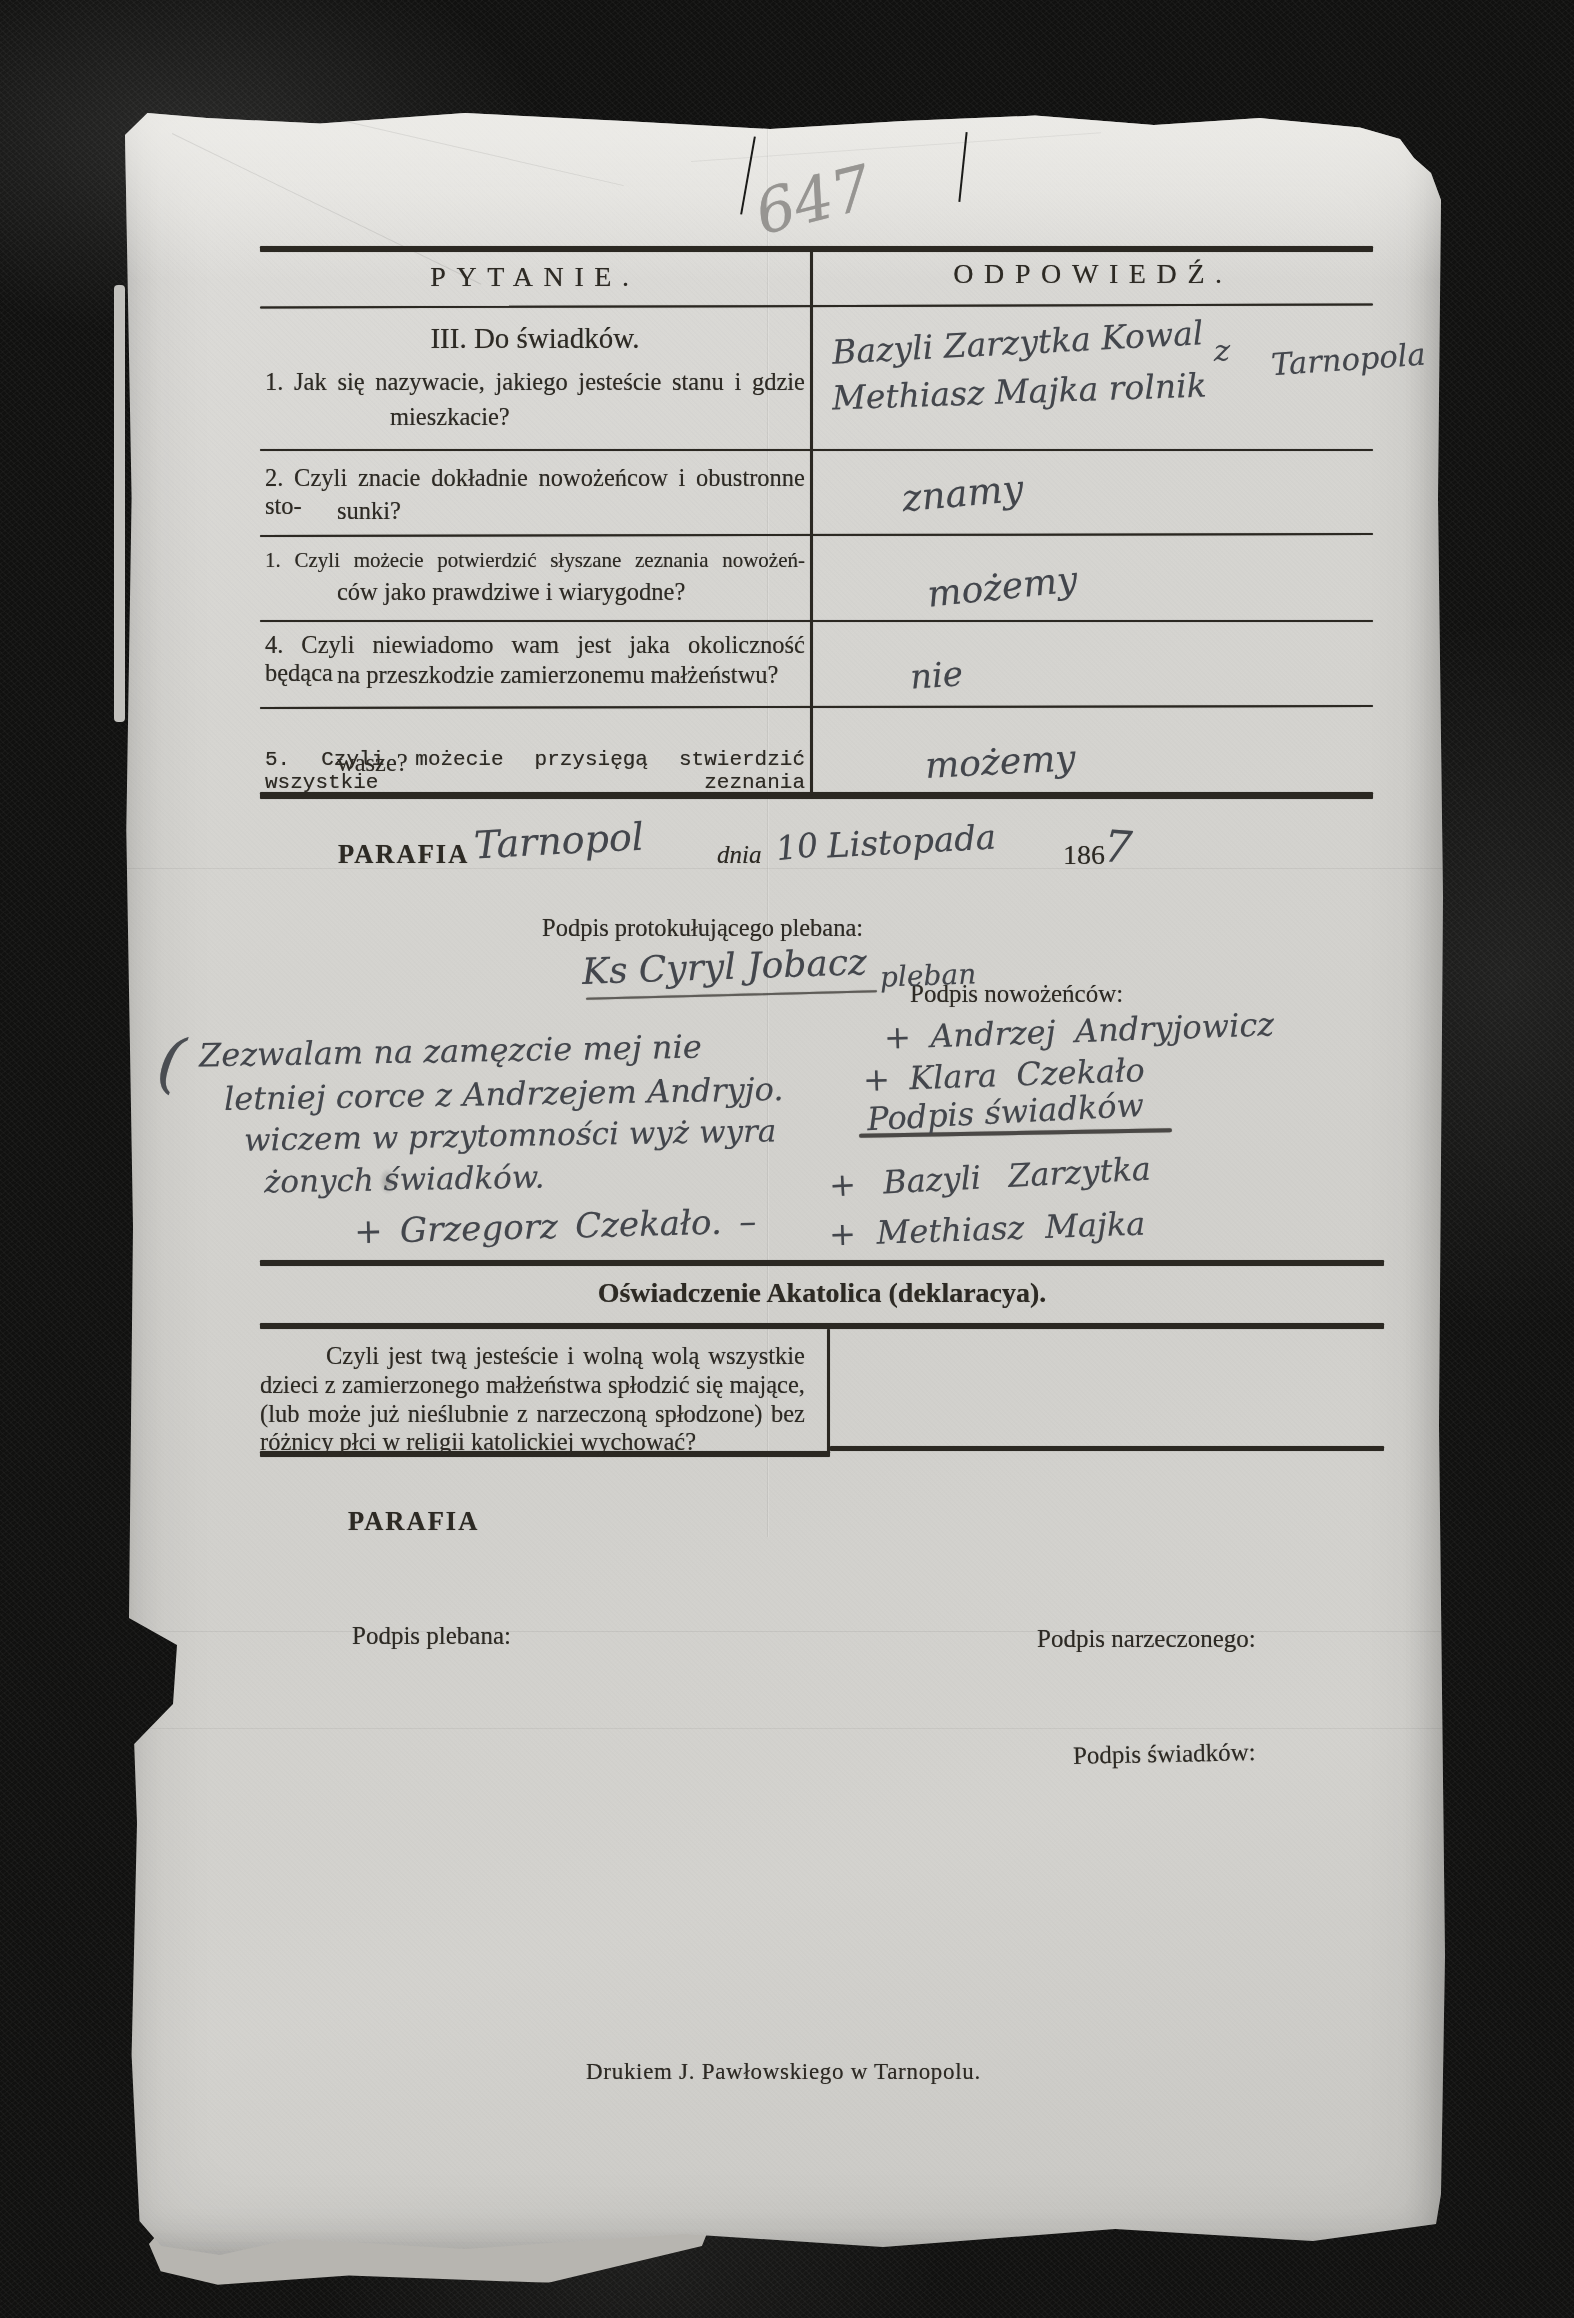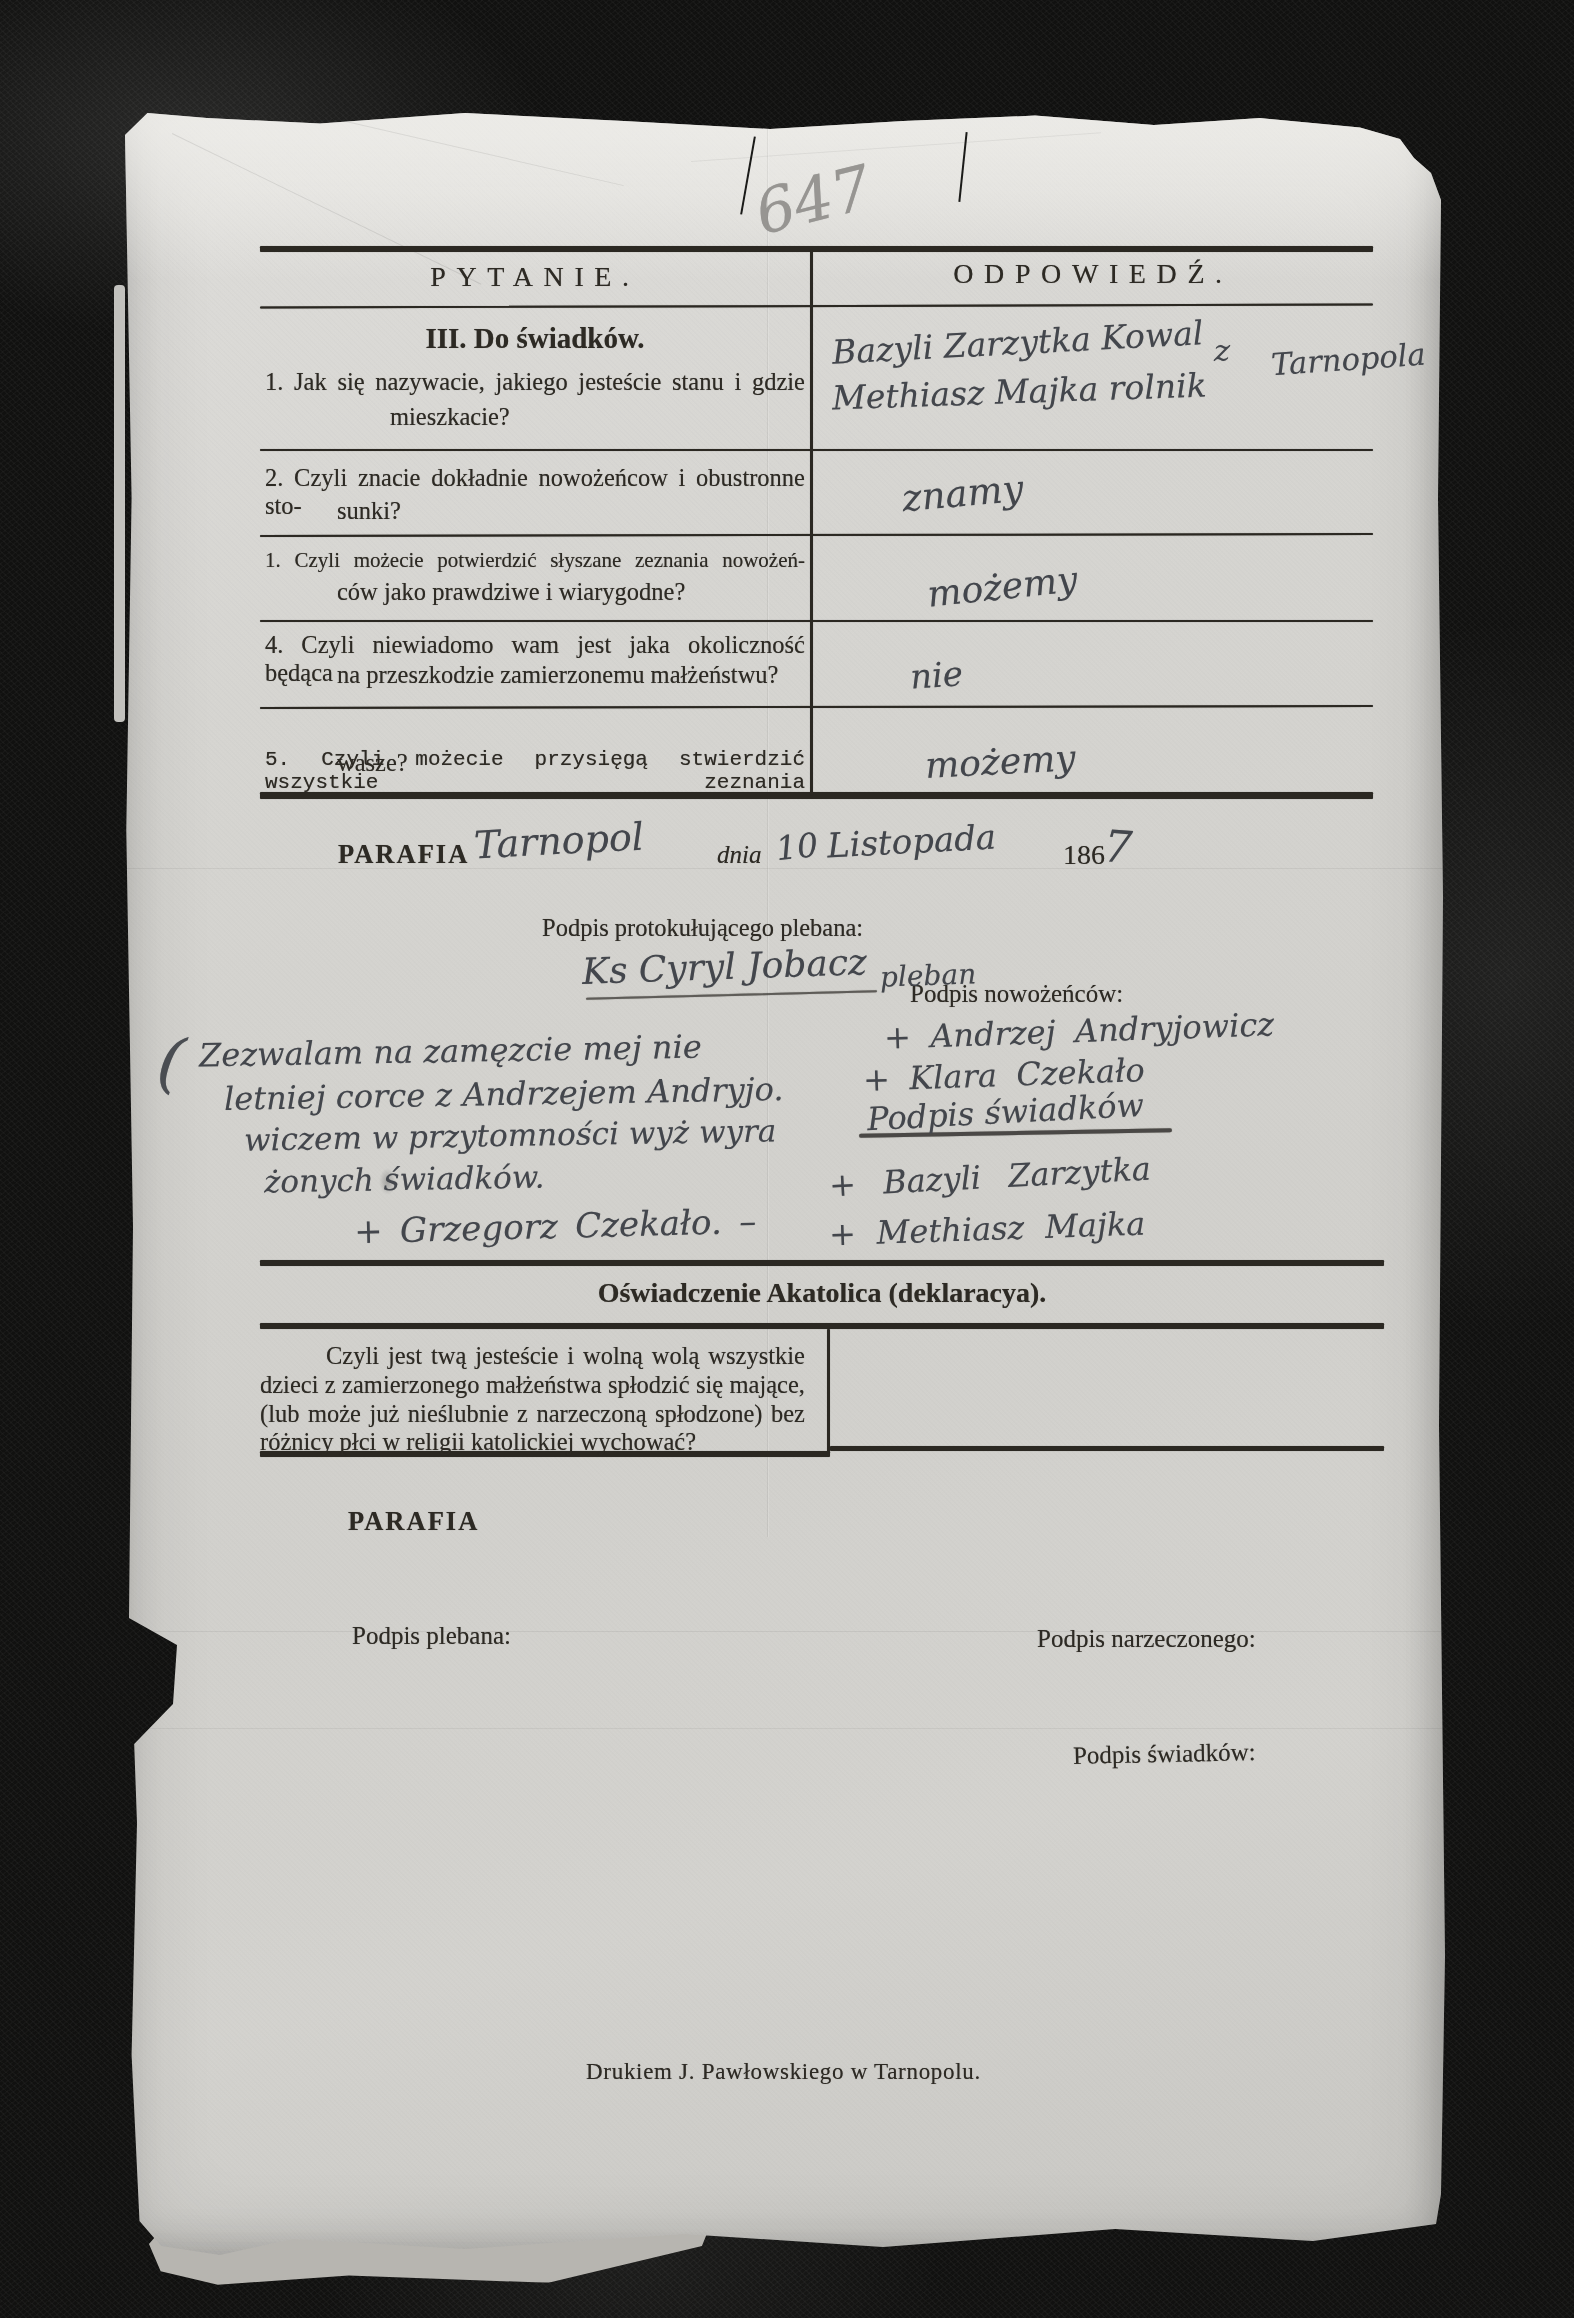--- a/index.html
+++ b/index.html
@@ -67,21 +67,21 @@
 <div class="rule" style="left:260px;top:449px;width:1113px;height:2px;"></div>
 <div class="rule" style="left:260px;top:534px;width:1113px;height:2px;transform:rotate(-0.1deg);"></div>
 <div class="rule" style="left:260px;top:620px;width:1113px;height:2px;"></div>
 <div class="rule" style="left:260px;top:706px;width:1113px;height:2px;transform:rotate(-0.1deg);"></div>
 <div class="rule" style="left:260px;top:792px;width:1113px;height:7.3px;"></div>
 <div class="rule" style="left:810px;top:250px;width:3.3px;height:545px;"></div>
 
 <div class="print" style="left:260px;top:261px;width:550px;text-align:center;font-size:28px;letter-spacing:10.6px;white-space:nowrap;">PYTANIE.</div>
 <div class="print" style="left:813px;top:258px;width:560px;text-align:center;font-size:28px;letter-spacing:10.6px;white-space:nowrap;">ODPOWIEDŹ.</div>
 
-<div class="print" style="left:260px;top:322px;width:550px;text-align:center;font-size:29px;font-weight:bold;">III. Do świadków.</div>
+<div class="print" style="left:260px;top:322px;width:550px;text-align:center;font-size:29px;font-weight:normal;">III. Do świadków.</div>
 
 <div class="print" style="left:265px;top:368px;width:540px;font-size:24.5px;text-align:justify;text-align-last:justify;white-space:normal;">1. Jak się nazywacie, jakiego jesteście stanu i gdzie</div>
 <div class="print" style="left:390px;top:403px;font-size:24.5px;">mieszkacie?</div>
 <div class="hand" style="left:832px;top:323px;font-size:33px;transform:rotate(-3deg);">Bazyli Zarzytka Kowal</div>
 <div class="hand" style="left:1214px;top:333px;font-size:30.5px;">z</div>
 <div class="hand" style="left:1271px;top:342px;font-size:30.5px;transform:rotate(-4deg);">Tarnopola</div>
 <div class="hand" style="left:832px;top:372px;font-size:33px;transform:rotate(-2deg);">Methiasz Majka rolnik</div>
 
 <div class="print" style="left:265px;top:464px;width:540px;font-size:24.5px;text-align:justify;text-align-last:justify;white-space:normal;">2. Czyli znacie dokładnie nowożeńcow i obustronne sto-</div>
 <div class="print" style="left:337px;top:497px;font-size:24.5px;">sunki?</div>

